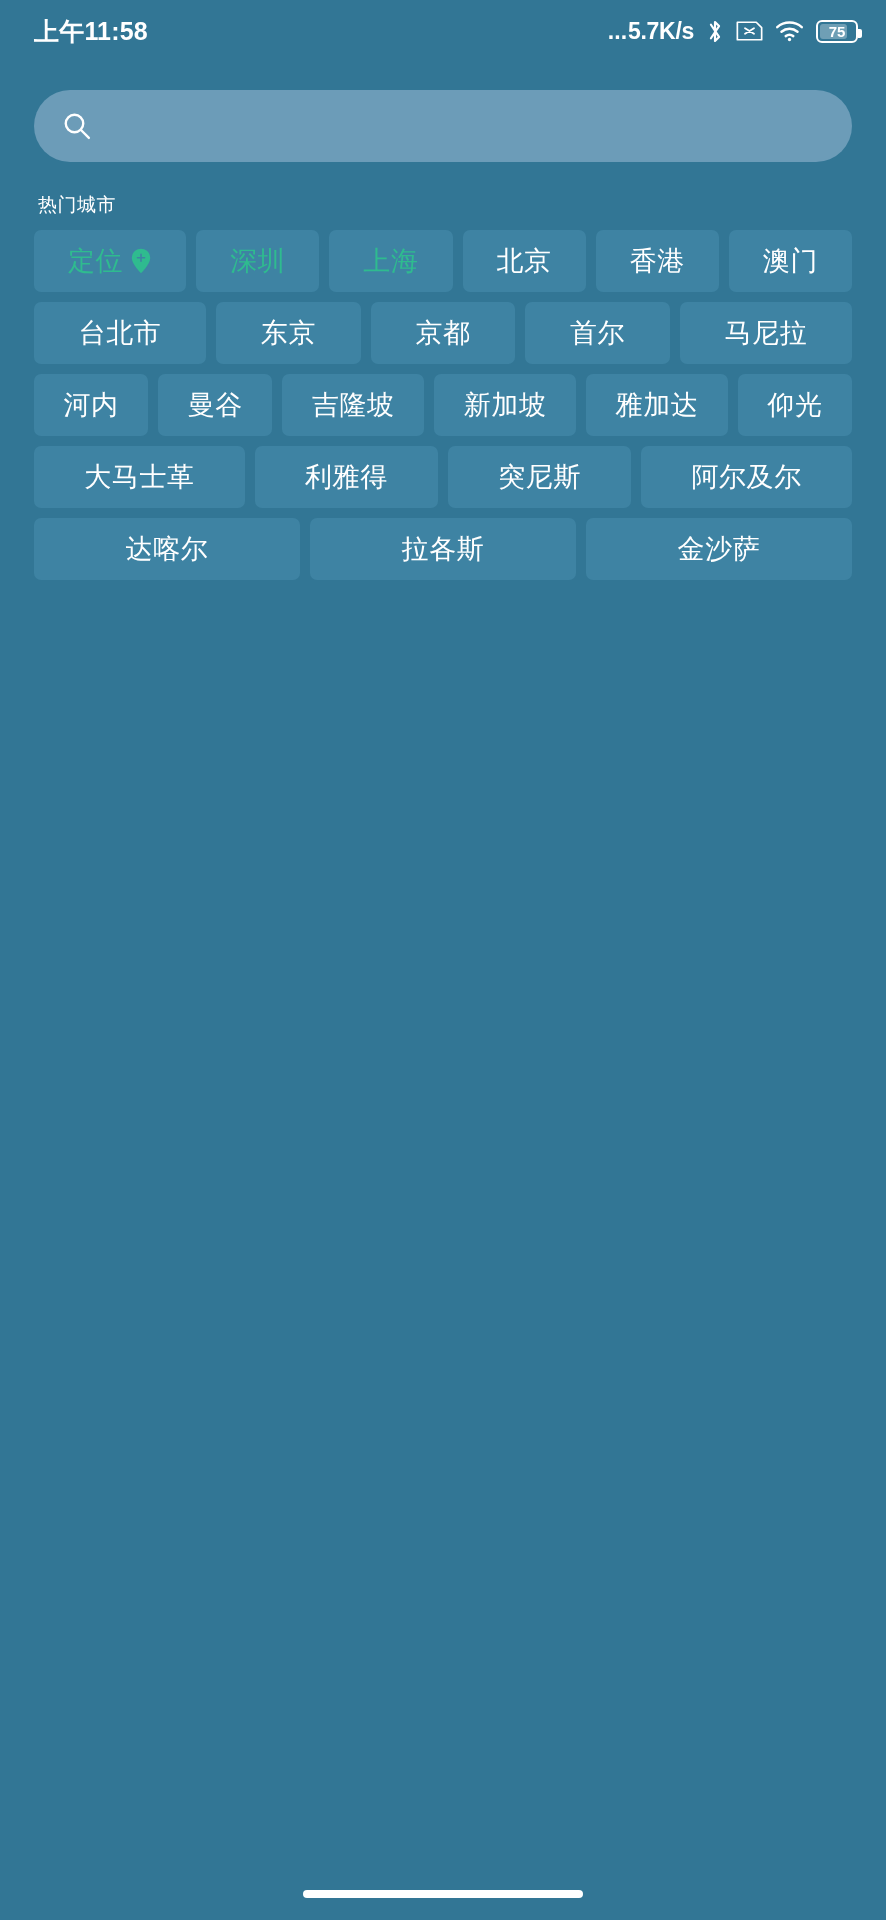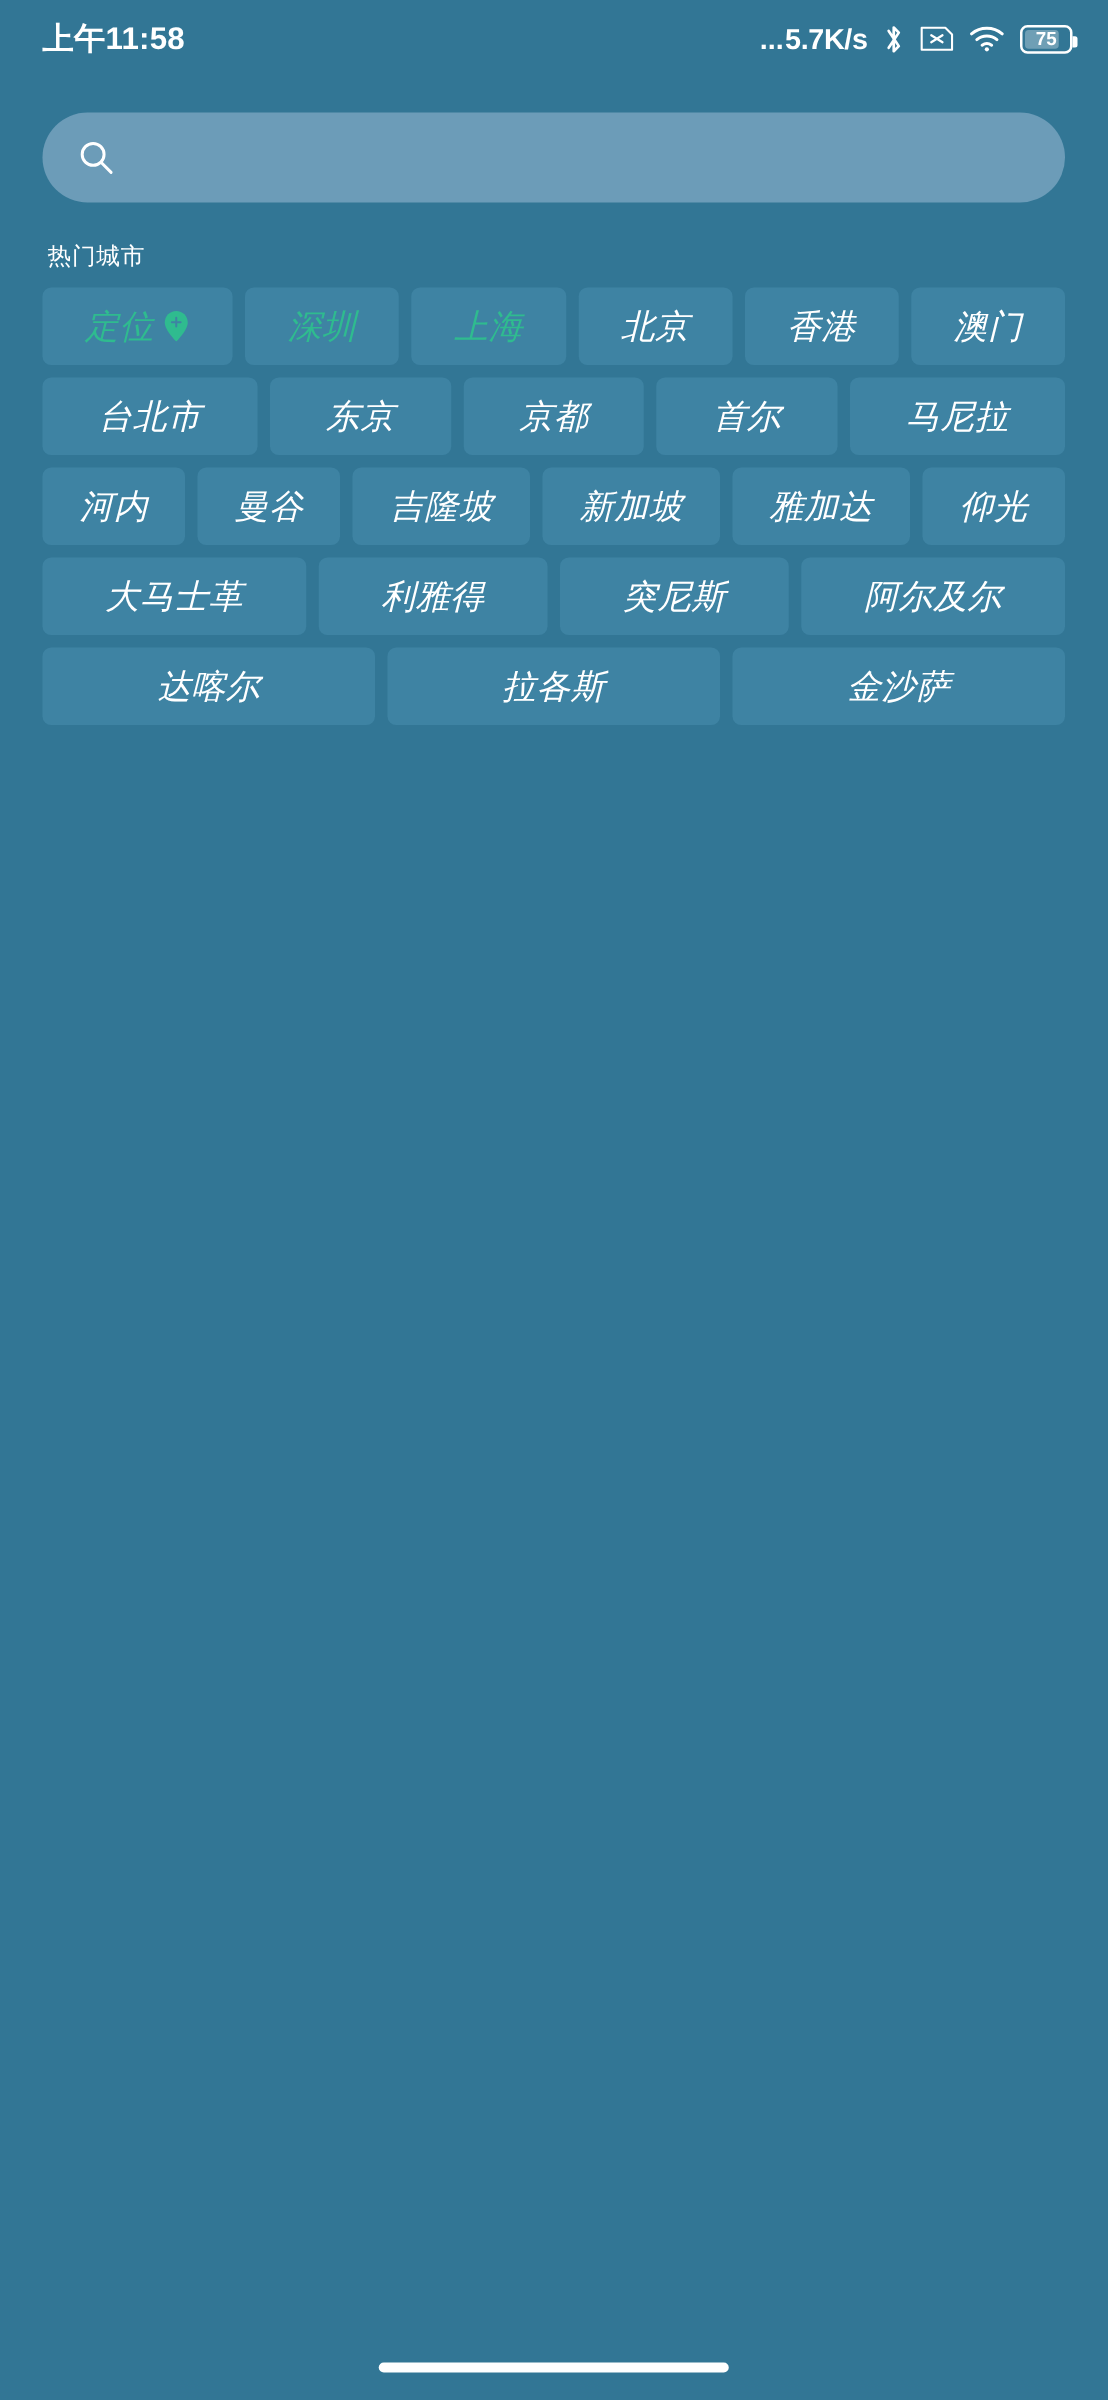--- a/index.html
+++ b/index.html
@@ -113,21 +113,20 @@
   
   .section-title {
     margin: 30px 0 12px 38px;
     font-size: 19px;
     color: #ffffff;
     letter-spacing: 0.5px;
   }
 
   .chip-grid {
     padding: 0 34px;
-    font-style: italic;
   }
   .chip-row {
     display: flex;
     gap: 10px;
     margin-bottom: 10px;
   }
   .chip {
     flex: 1 1 auto;
     height: 62px;
     background: #3E83A3;

